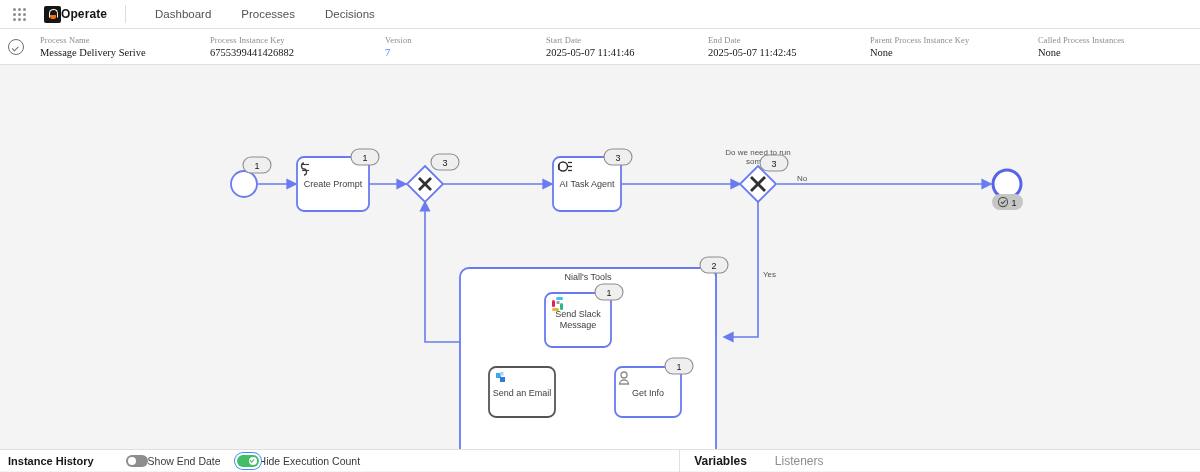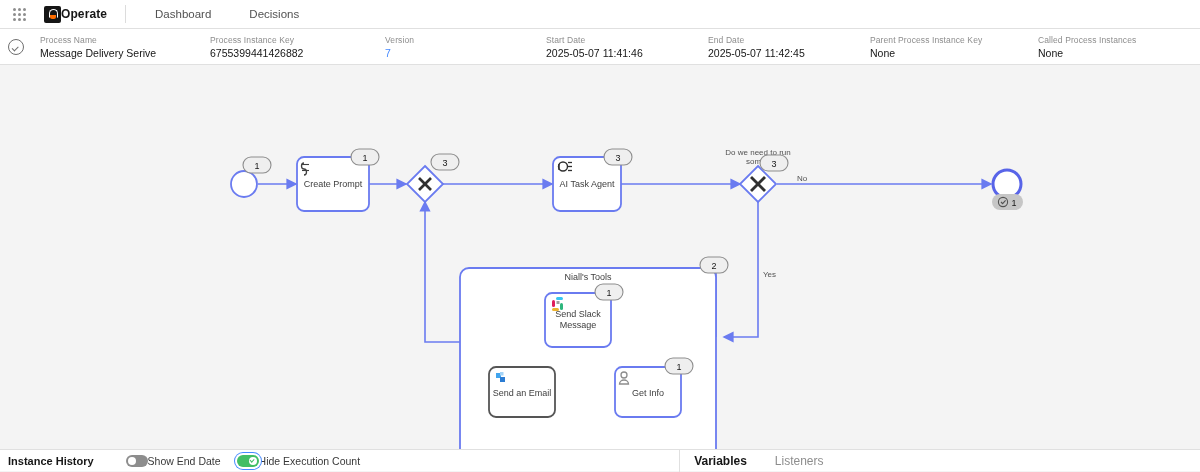--- a/index.html
+++ b/index.html
@@ -58,21 +58,21 @@
     border-radius: 0 0 2px 2px;
   }
   .brand-name {
     font-size: 12px; font-weight: bold; color: #161616;
     letter-spacing: .1px;
   }
   .vdiv {
     width: 1px; height: 18px; background: #dcdcdc;
     margin: 0 14px 0 18px;
   }
-  .navlinks { display: flex; gap: 8px; }
+  .navlinks { display: flex; gap: 0; }
   .navlink {
     font-size: 11.5px; color: #525252;
     padding: 0 15px;
     line-height: 28px;
     cursor: pointer;
   }
 
   
   .insthead {
     height: 36px;
@@ -94,21 +94,21 @@
   .state-icon::after {
     content: "";
     position: absolute;
     left: 3.2px; top: 6.2px;
     width: 5px; height: 2.5px;
     border-left: 1.3px solid #6f6f6f;
     border-bottom: 1.3px solid #6f6f6f;
     transform: rotate(-45deg);
   }
   .meta-row { display: flex; flex: 1; align-items: flex-start; }
-  .meta-cell { display: flex; flex-direction: column; justify-content: center; }
+  .meta-cell { display: flex; flex-direction: column; justify-content: center; font-family: Liberation Serif, serif; }
   .meta-label { font-size: 8.5px; color: #8d8d8d; line-height: 12px; letter-spacing: .1px; }
   .meta-value { font-size: 10.5px; color: #161616; line-height: 14px; }
   .meta-value.link { color: #4589ff; cursor: pointer; }
 
   
   .canvas {
     position: relative;
     height: 384px;
     background: #f4f4f4;
     overflow: hidden;
@@ -175,20 +175,21 @@
       <i></i>
       <i></i>
   </div>
   <div class="brand">
     <div class="brand-logo"></div>
     <span class="brand-name">Operate</span>
   </div>
   <div class="vdiv"></div>
   <div class="navlinks">
     <div class="navlink">Dashboard</div>
+    <div class="navlink">Processes</div>
     <div class="navlink">Decisions</div>
   </div>
 </div>
 
 <div class="insthead">
   <div class="state-icon"></div>
   <div class="meta-row">
     <div class="meta-cell" style="width:170px">
       <span class="meta-label">Process Name</span>
       <span class="meta-value">Message Delivery Serive</span>

